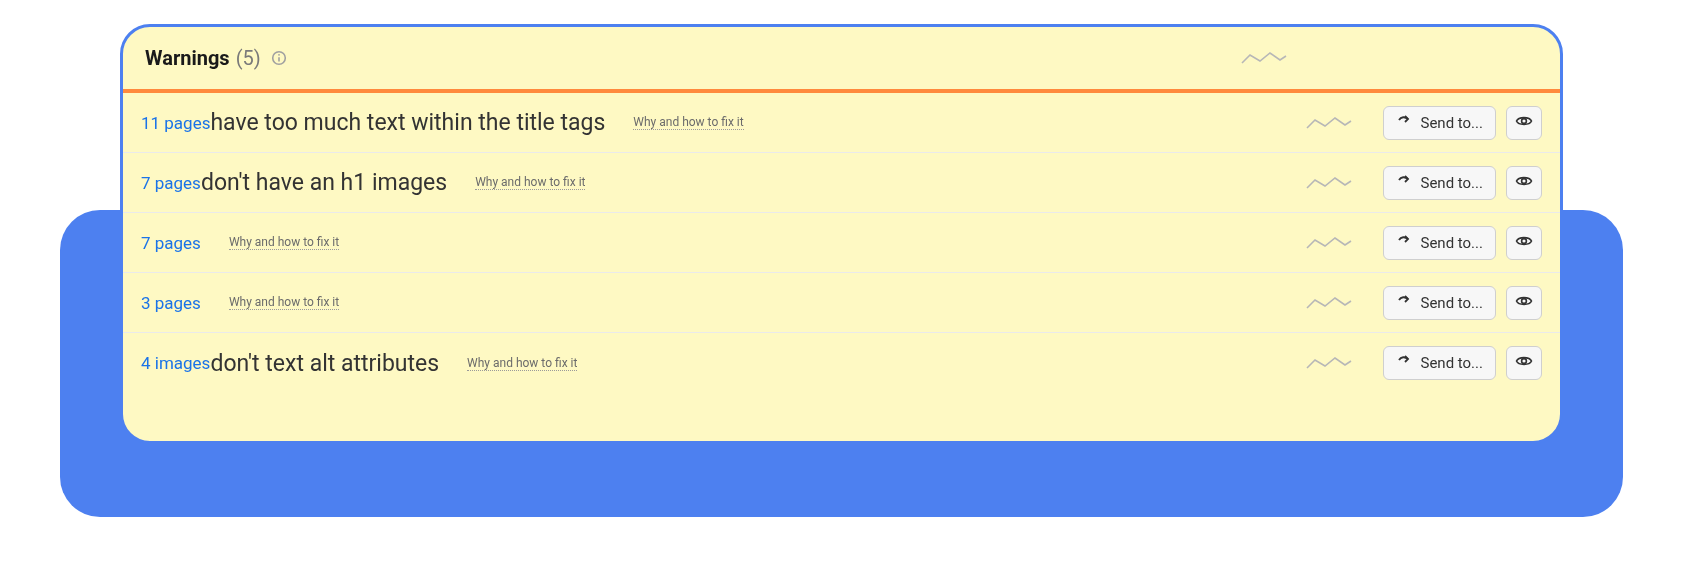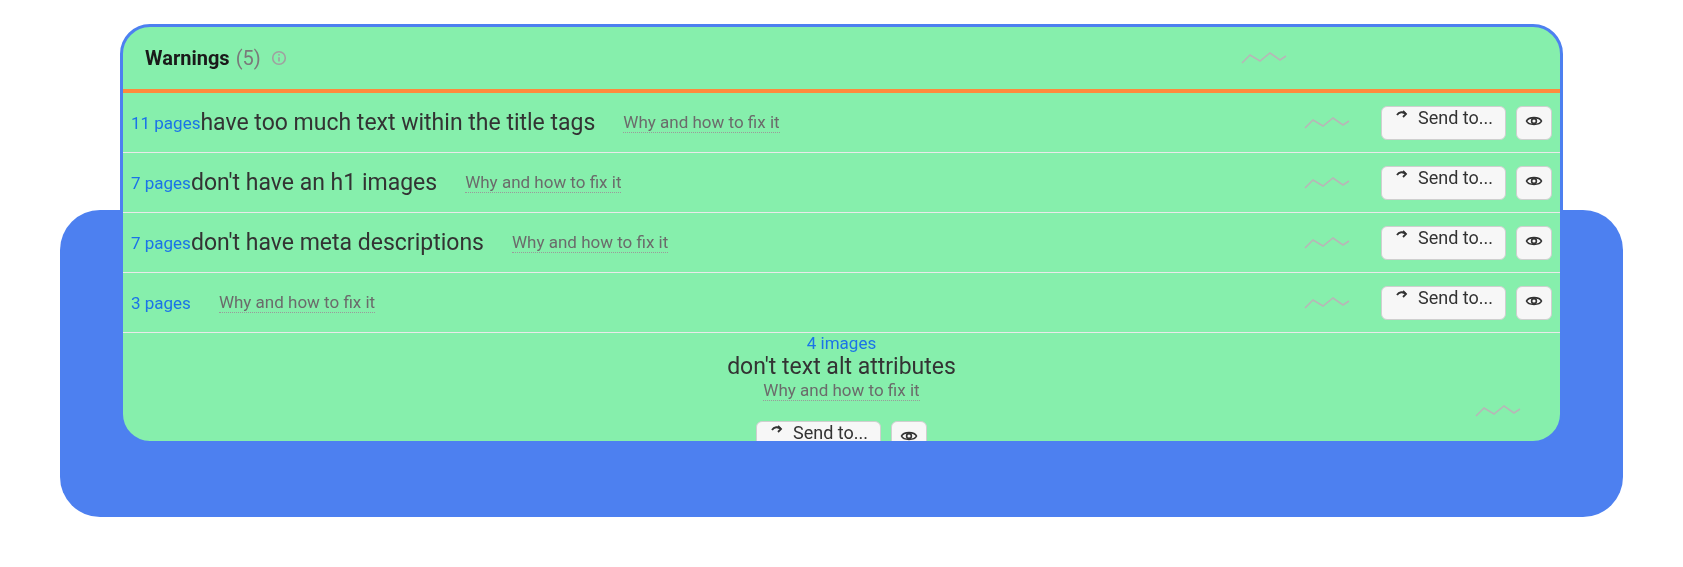--- a/index.html
+++ b/index.html
@@ -10,21 +10,21 @@
     left: 60px; right: 60px;
     top: 210px; bottom: 50px;
     background: #4d80f0;
     border-radius: 40px;
     z-index: 1;
   }
   .panel {
     position: absolute;
     left: 120px; right: 120px;
     top: 24px; height: 420px;
-    background: #86efac;
+    background: #fef9c3;
     border: 3px solid #4d80f0;
     border-radius: 30px;
     overflow: hidden;
     z-index: 2;
   }
   .header {
     display: flex; align-items: center;
     height: 62px;
     padding: 0 22px;
   }
@@ -32,36 +32,36 @@
   .header-count { font-size: 20px; font-weight: 400; color: #7a7a7a; margin-left: 6px; }
   .info-icon { margin-left: 10px; color: #a0a0a0; display: inline-flex; }
   .header-spark { margin-left: auto; margin-right: 250px; color: #b7b7b7; display: inline-flex; }
   .divider-orange {
     height: 4px; width: 100%;
     background: #ff8a3d;
   }
   .row {
     display: flex; align-items: center;
     height: 60px;
-    padding: 0 8px;
+    padding: 0 18px;
     border-bottom: 1px solid #eaeaea;
     color: #333;
   }
-  .row:last-child { border-bottom: none; flex-direction: column; }
+  .row:last-child { border-bottom: none; }
   .count-link { color: #1a73e8; font-size: 17px; font-weight: 400; }
   .msg { color: #333; font-size: 23px; }
   .gap { width: 28px; }
-  .why-link { color: #6b6b6b; font-size: 17px; border-bottom: 1px dotted #9a9a9a; cursor: pointer; }
+  .why-link { color: #6b6b6b; font-size: 12px; border-bottom: 1px dotted #9a9a9a; cursor: pointer; }
   .row-spark { margin-left: auto; color: #b7b7b7; display: inline-flex; margin-right: 30px; }
   .actions { display: flex; align-items: center; gap: 10px; }
   .btn {
-    display: inline-flex; align-items: flex-start;
+    display: inline-flex; align-items: center;
     height: 34px; padding: 0 12px;
     border: 1px solid #cfcfcf; border-radius: 6px;
-    background: #f7f7f7; color: #333; font-size: 18px;
+    background: #f7f7f7; color: #333; font-size: 15px;
     cursor: pointer;
   }
   .btn svg { margin-right: 8px; }
   .icon-btn {
     display: inline-flex; align-items: center; justify-content: center;
     width: 36px; height: 34px;
     border: 1px solid #cfcfcf; border-radius: 6px;
     background: #f7f7f7; color: #333;
     cursor: pointer;
   }
@@ -138,21 +138,20 @@
       <span class="icon-btn">
         <span><svg width="18" height="18" viewBox="0 0 18 18" fill="none" stroke="currentColor" stroke-width="1.6">
                   <path d="M1.5 9 C 3.5 4.5, 14.5 4.5, 16.5 9 C 14.5 13.5, 3.5 13.5, 1.5 9 Z"></path>
                   <circle cx="9" cy="9" r="2.4"></circle>
                 </svg></span>
       </span>
     </span>
   </div>
         <div class="row">
     <span class="count-link">7 pages</span>
-    <span class="msg"> don't have meta descriptions</span>
     <span class="gap"></span>
     <span class="why-link">Why and how to fix it</span>
     <span class="row-spark">
             <svg width="48" height="20" viewBox="0 0 48 20" fill="none" stroke="currentColor" stroke-width="1.6">
               <polyline points="2,15 10,7 20,13 30,5 40,12 46,8"></polyline>
             </svg>
           </span>
     <span class="actions">
       <span class="btn">
         <span><svg width="16" height="16" viewBox="0 0 16 16" fill="none" stroke="currentColor" stroke-width="1.8">

